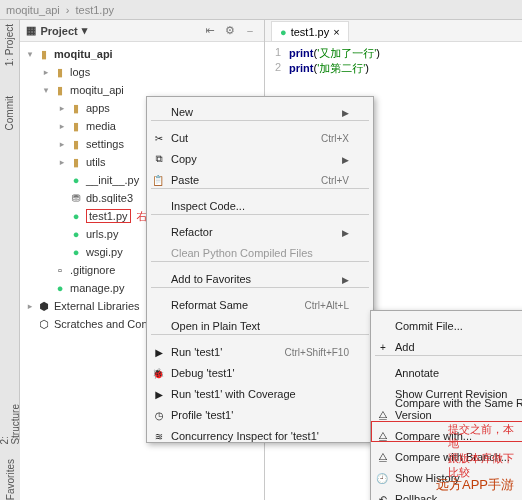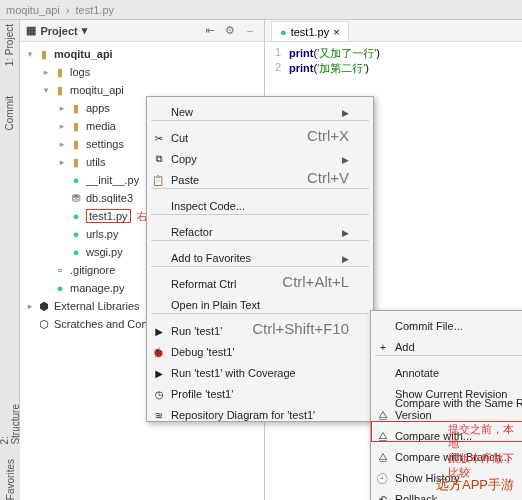--- a/index.html
+++ b/index.html
@@ -30,21 +30,21 @@
   .editor { padding: 4px 0; font-family: Consolas, monospace; font-size: 12px; }
   .editor .line { display: flex; }
   .editor .gutter { width: 24px; text-align: right; color: #aaa; padding-right: 8px; }
   .editor .kw { color: #000080; font-weight: bold; }
   .editor .str { color: #008000; }
   .editor .par { color: #000; }
 
   .context-menu { position: absolute; left: 146px; top: 96px; width: 228px; background: #f4f4f4; border: 1px solid #a8a8a8; box-shadow: 2px 2px 6px rgba(0,0,0,0.3); z-index: 20; }
   .menu-item { display: flex; align-items: flex-end; height: 21px; padding: 0 24px 0 24px; position: relative; color: #222; cursor: pointer; }
   .menu-item.disabled { color: #999; cursor: default; }
-  .menu-item .shortcut { margin-left: auto; color: #777; font-size: 15px; }
+  .menu-item .shortcut { margin-left: auto; color: #777; font-size: 10px; }
   .menu-item .arr { margin-left: auto; color: #555; font-size: 9px; }
   .menu-sep { height: 1px; background: #ccc; margin: 2px 4px; }
   .menu-item .mi { position: absolute; left: 4px; width: 16px; text-align: center; font-size: 10px; }
 
   .submenu { position: absolute; left: 370px; top: 310px; width: 232px; background: #f4f4f4; border: 1px solid #a8a8a8; box-shadow: 2px 2px 6px rgba(0,0,0,0.3); z-index: 30; }
   .submenu .menu-item.boxed { outline: 1.5px solid #d33; outline-offset: -1px; }
   .sub-annot { position: absolute; left: 448px; top: 422px; color: #d33; font-size: 11px; z-index: 40; line-height: 1.3; }
 
   .watermark { position: absolute; right: 8px; bottom: 6px; font-size: 13px; color: #c2410c; z-index: 50; }
   .bottom-gutter { position: absolute; left: 0; bottom: 0; width: 20px; height: 60px; background: #e6e6e6; display:flex; flex-direction:column; align-items:center; justify-content:flex-end;}
@@ -205,28 +205,31 @@
     </div>
     <div class="menu-sep"></div>
     <div class="menu-item">
       <span>Inspect Code...</span>
     </div>
     <div class="menu-sep"></div>
     <div class="menu-item">
       <span>Refactor</span>
       <span class="arr">▶</span>
     </div>
+    <div class="menu-item disabled">
+      <span>Clean Python Compiled Files</span>
+    </div>
     <div class="menu-sep"></div>
     <div class="menu-item">
       <span>Add to Favorites</span>
       <span class="arr">▶</span>
     </div>
     <div class="menu-sep"></div>
     <div class="menu-item">
-      <span>Reformat Ctrl</span>
+      <span>Reformat Same</span>
       <span class="shortcut">Ctrl+Alt+L</span>
     </div>
     <div class="menu-item">
       <span>Open in Plain Text</span>
     </div>
     <div class="menu-sep"></div>
     <div class="menu-item">
       <span class="mi">▶</span>
       <span>Run 'test1'</span>
       <span class="shortcut">Ctrl+Shift+F10</span>
@@ -238,21 +241,21 @@
     <div class="menu-item">
       <span class="mi">▶</span>
       <span>Run 'test1' with Coverage</span>
     </div>
     <div class="menu-item">
       <span class="mi">◷</span>
       <span>Profile 'test1'</span>
     </div>
     <div class="menu-item">
       <span class="mi">≋</span>
-      <span>Repository Diagram for 'test1'</span>
+      <span>Concurrency Inspect for 'test1'</span>
     </div>
   </div>
 <div class="submenu" id="sub">
     <div class="menu-item">
       <span>Commit File...</span>
     </div>
     <div class="menu-item">
       <span class="mi">+</span>
       <span>Add</span>
     </div>

